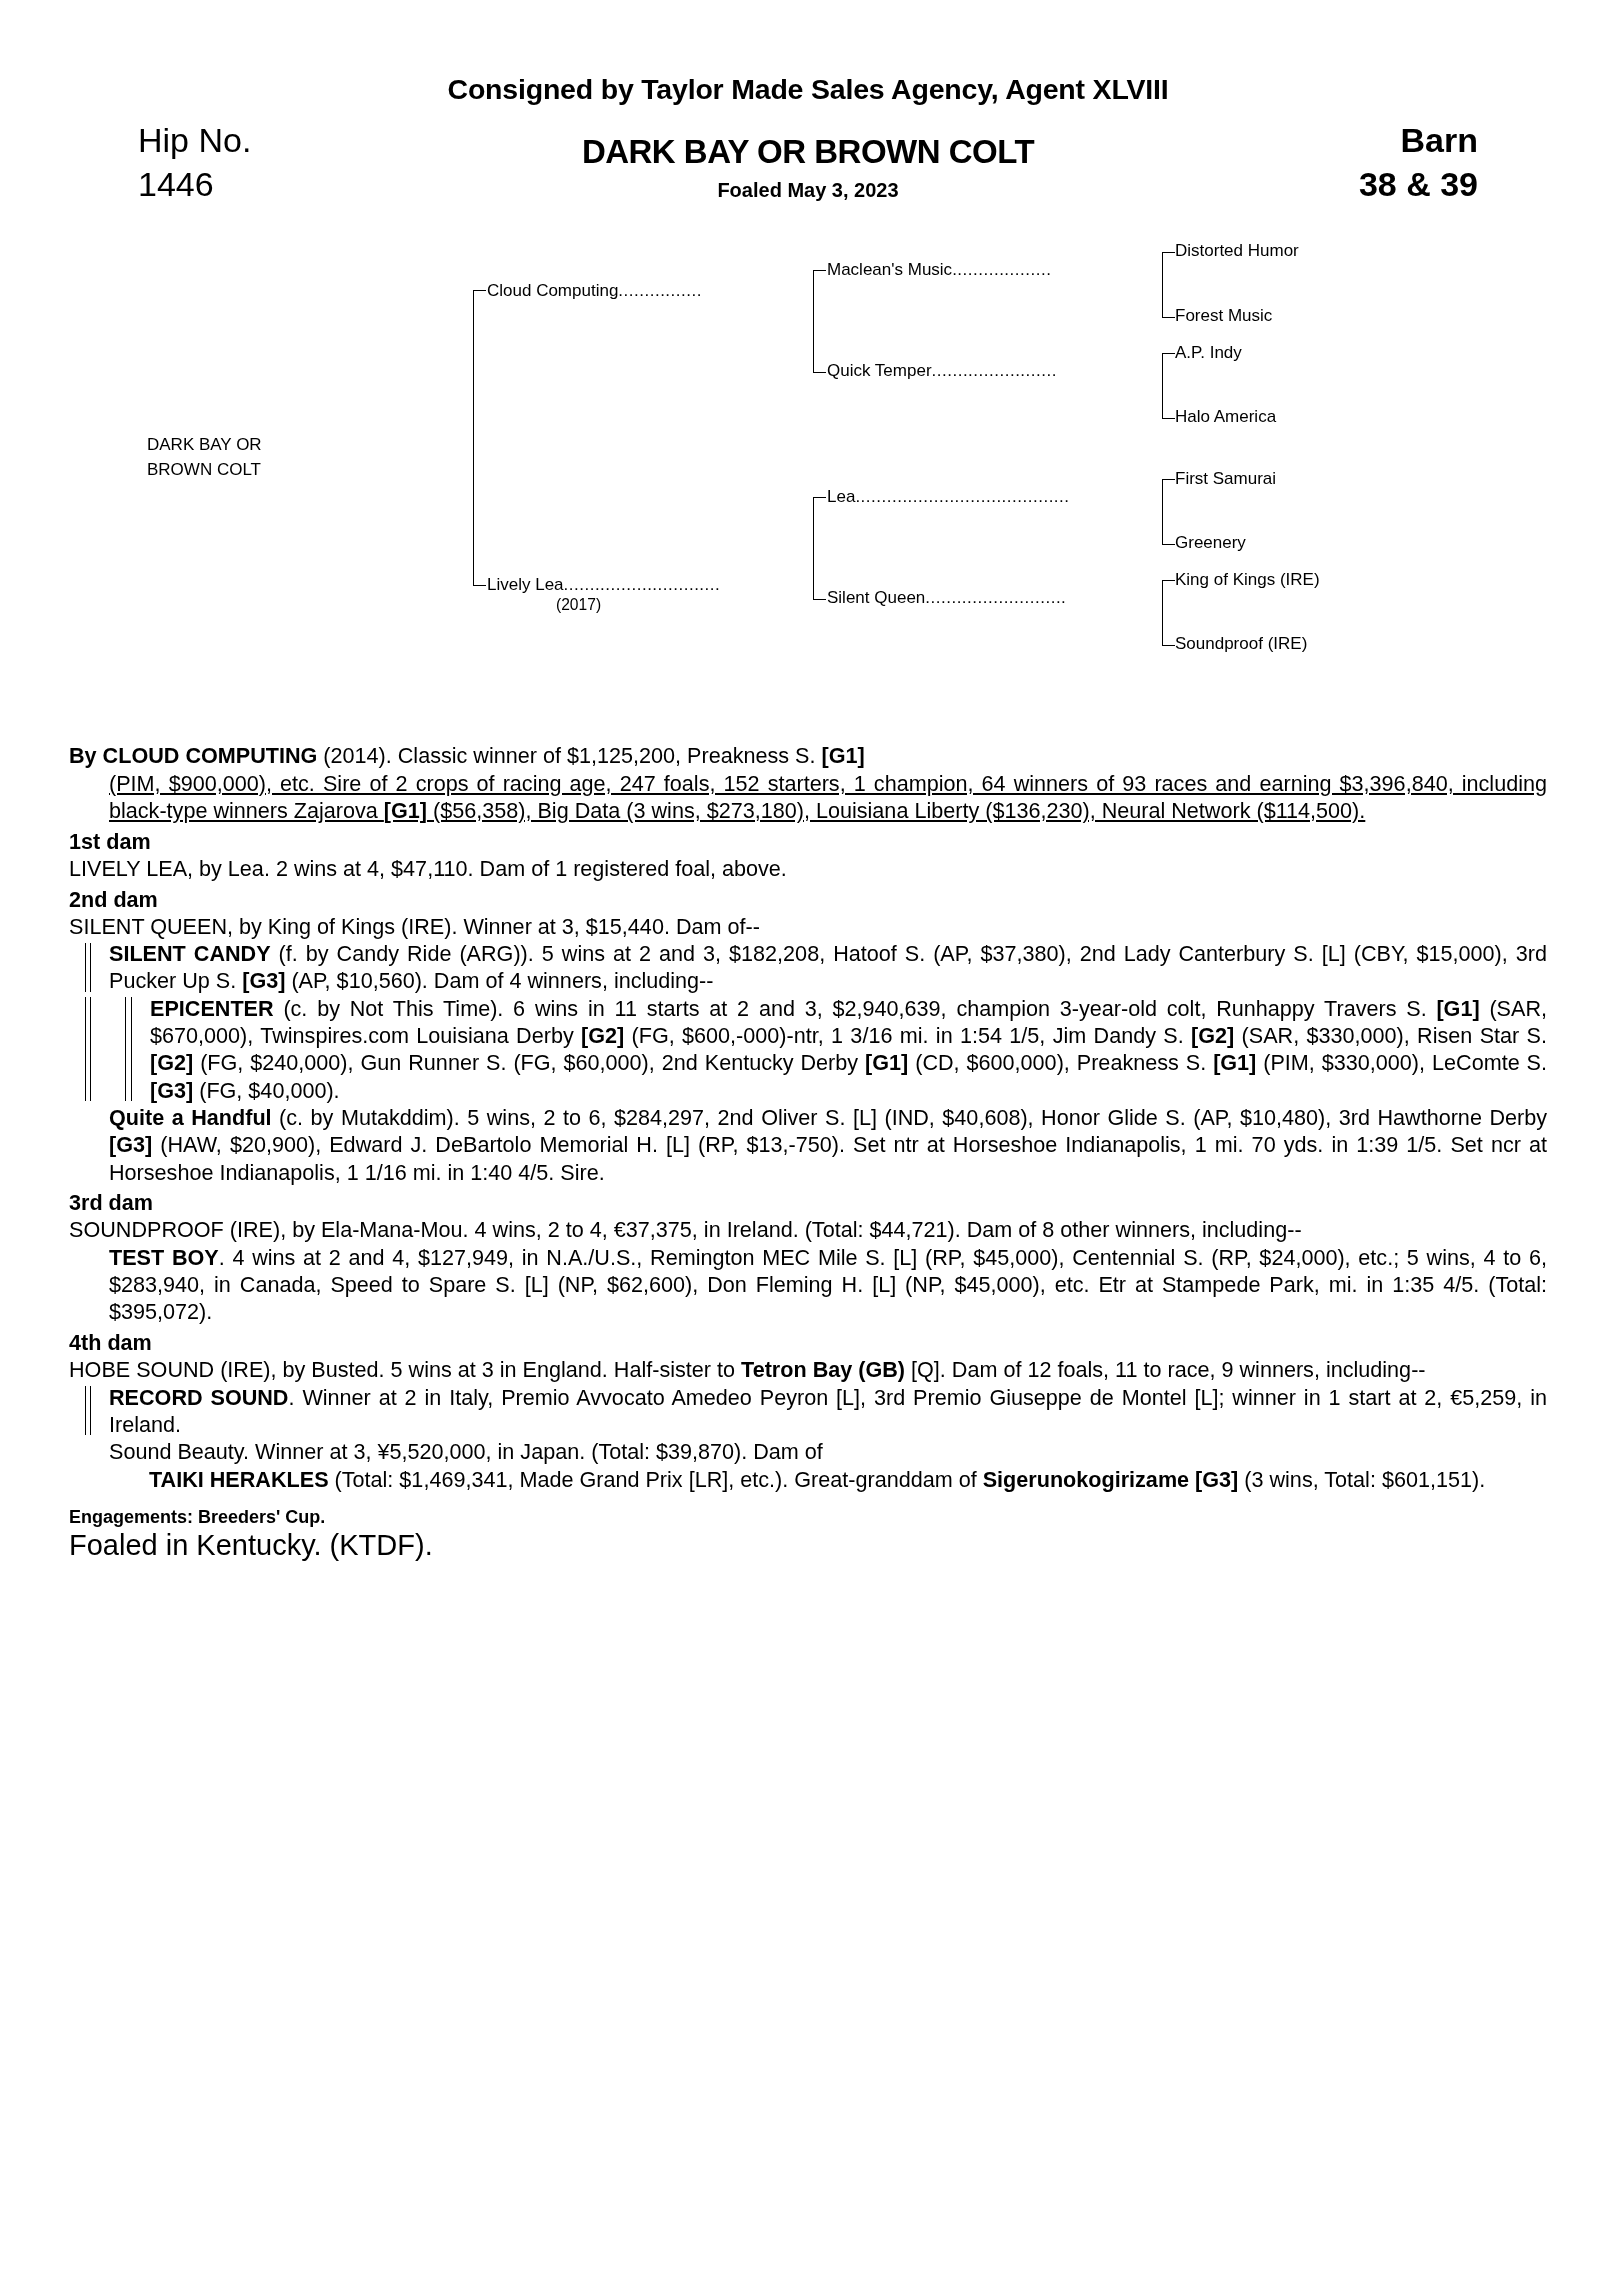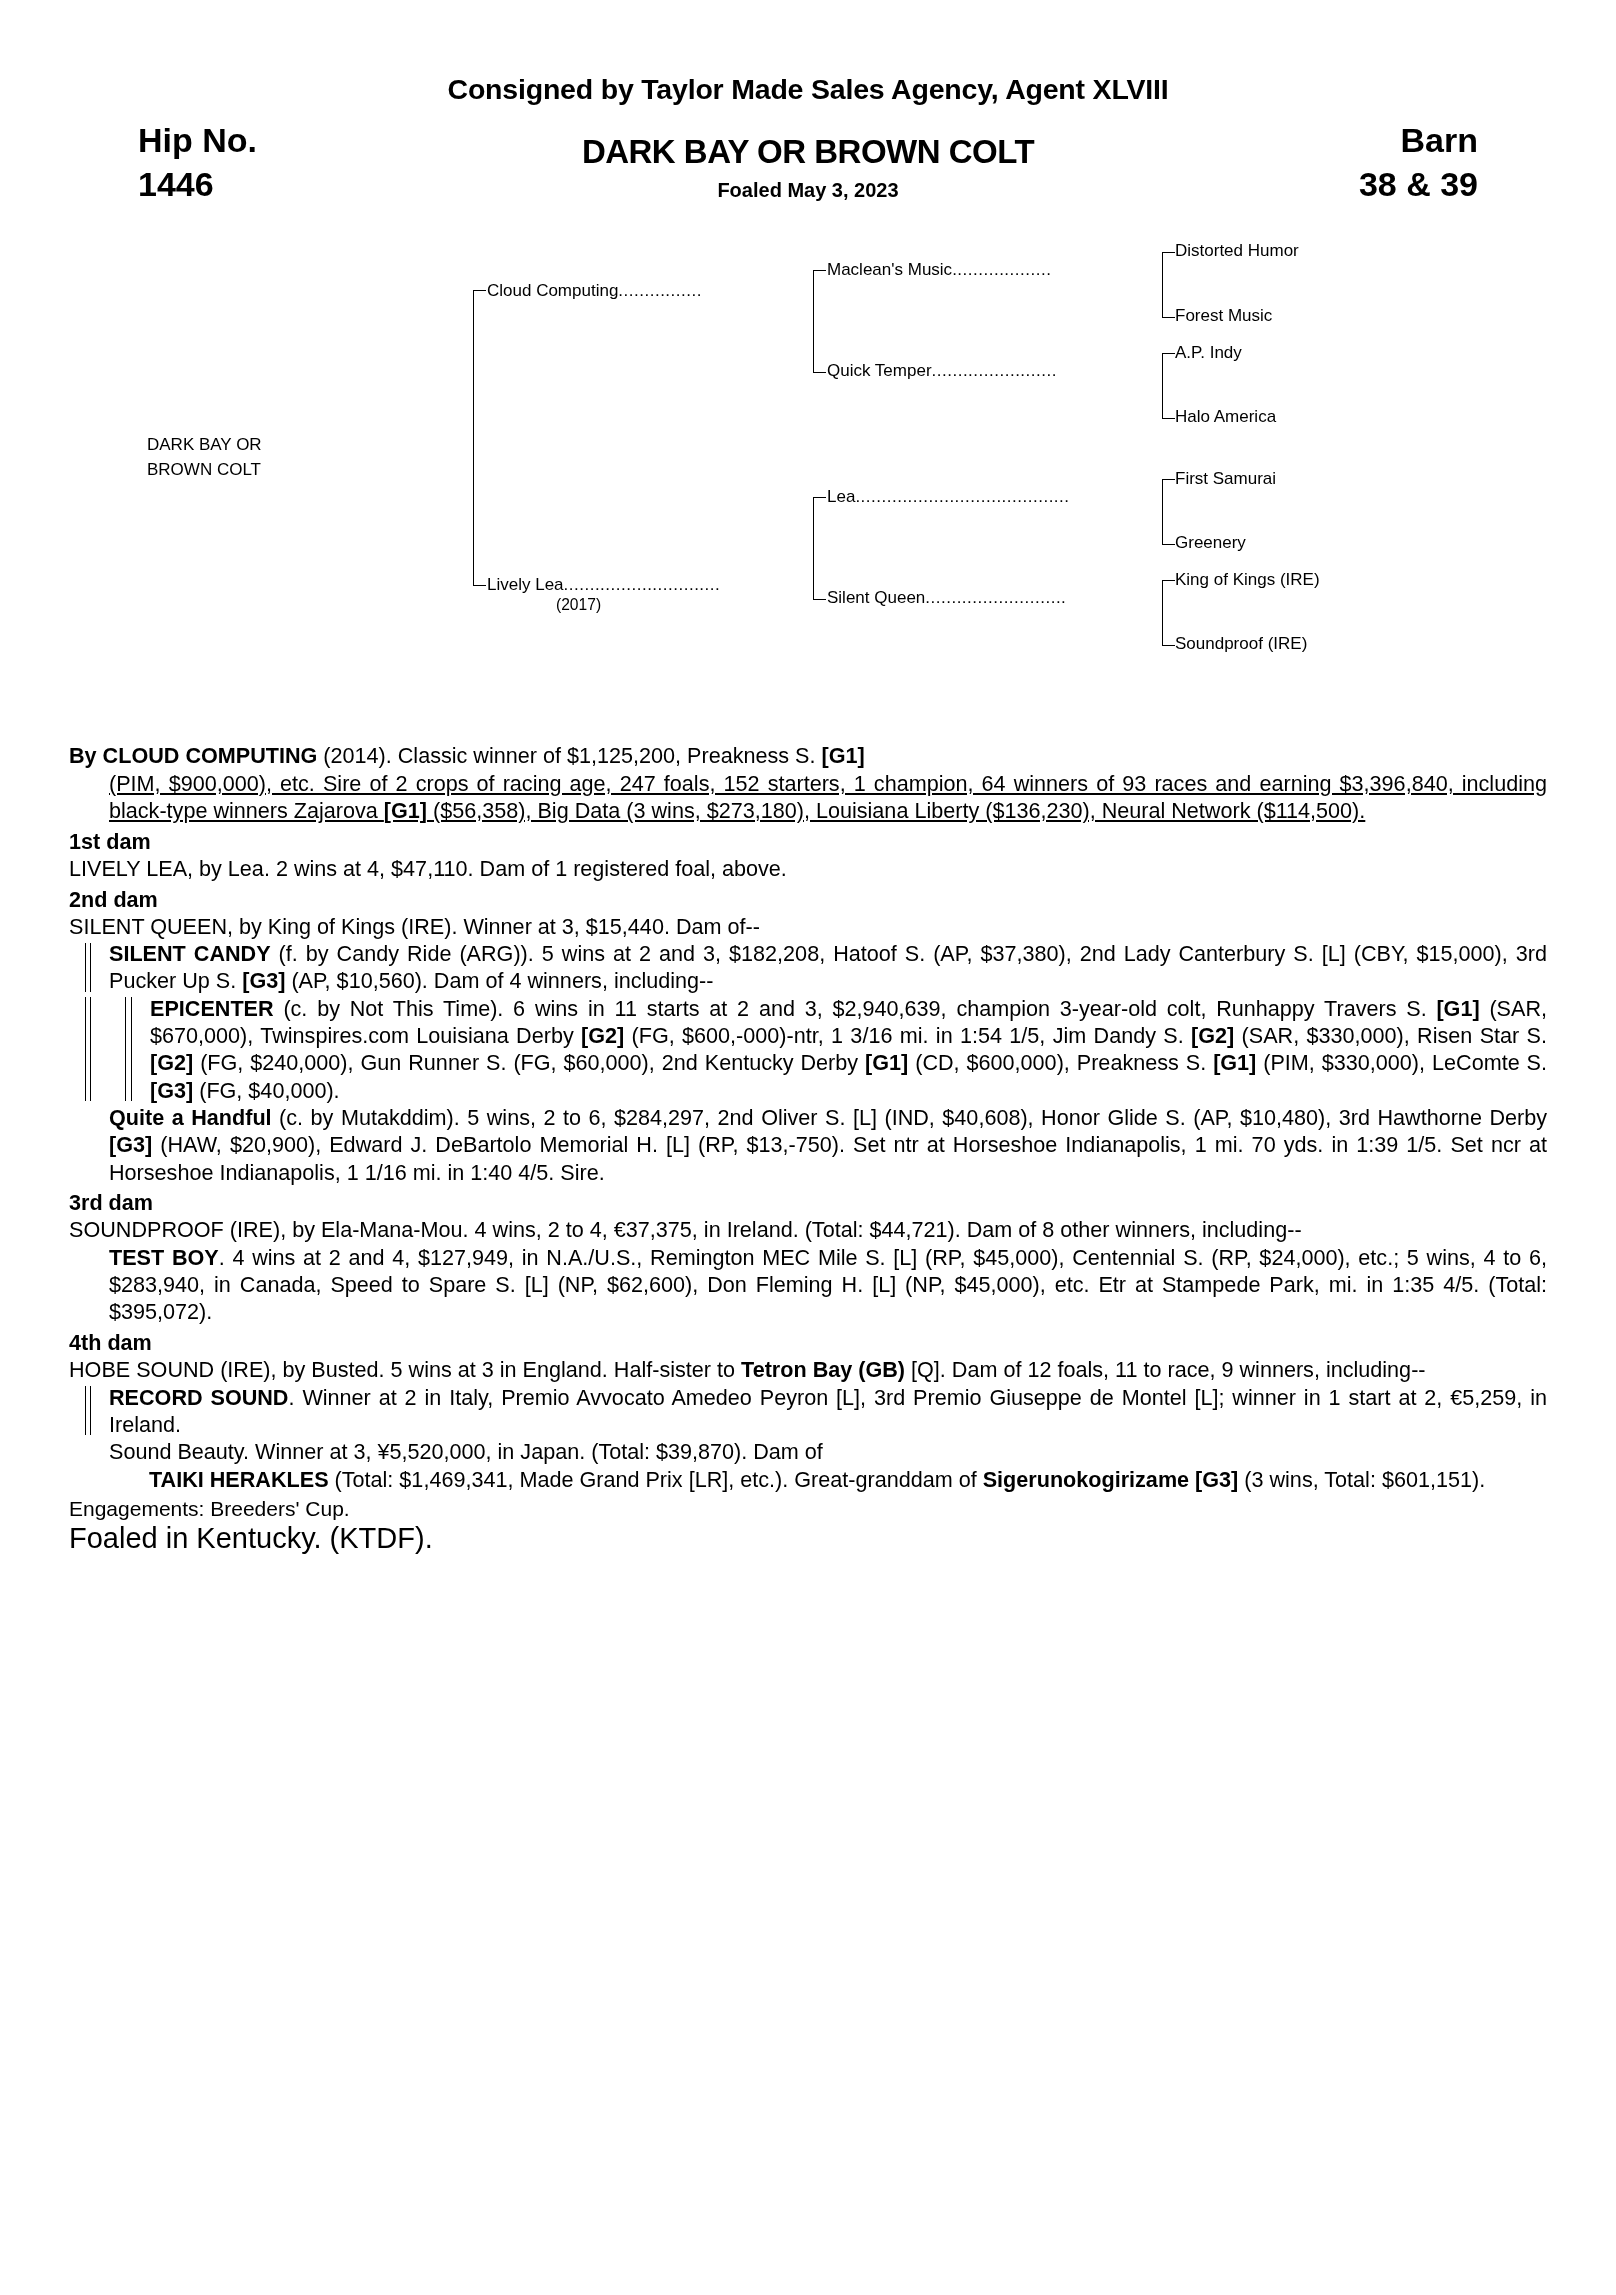--- a/index.html
+++ b/index.html
@@ -31,21 +31,21 @@
   }
   .head-row {
     position: relative;
     height: 115px;
     margin-top: 13px;
   }
   .hip-block {
     position: absolute;
     left: 69px;
     top: 0;
-    font-weight: bold;
+    font-weight: normal;
     font-size: 34px;
     line-height: 1.28;
   }
   .barn-block {
     position: absolute;
     right: 69px;
     top: 0;
     text-align: right;
     font-weight: bold;
     font-size: 34px;
@@ -158,23 +158,23 @@
   .bar1 {
     position: absolute;
     left: 56px;
     top: 2.8px;
     bottom: 2.8px;
     border-left: 1.4px solid #000;
     border-right: 1.4px solid #000;
     width: 4.6px;
   }
   .eng {
-    font-weight: normal;
-    font-size: 21px;
-    margin-top: 4px;
+    font-weight: bold;
+    font-size: 18px;
+    margin-top: 14px;
   }
   .foaled-in {
     font-size: 29px;
     margin-top: 0.9px;
   }
 </style>
 </head>
 <body>
 
 <div id="page">

